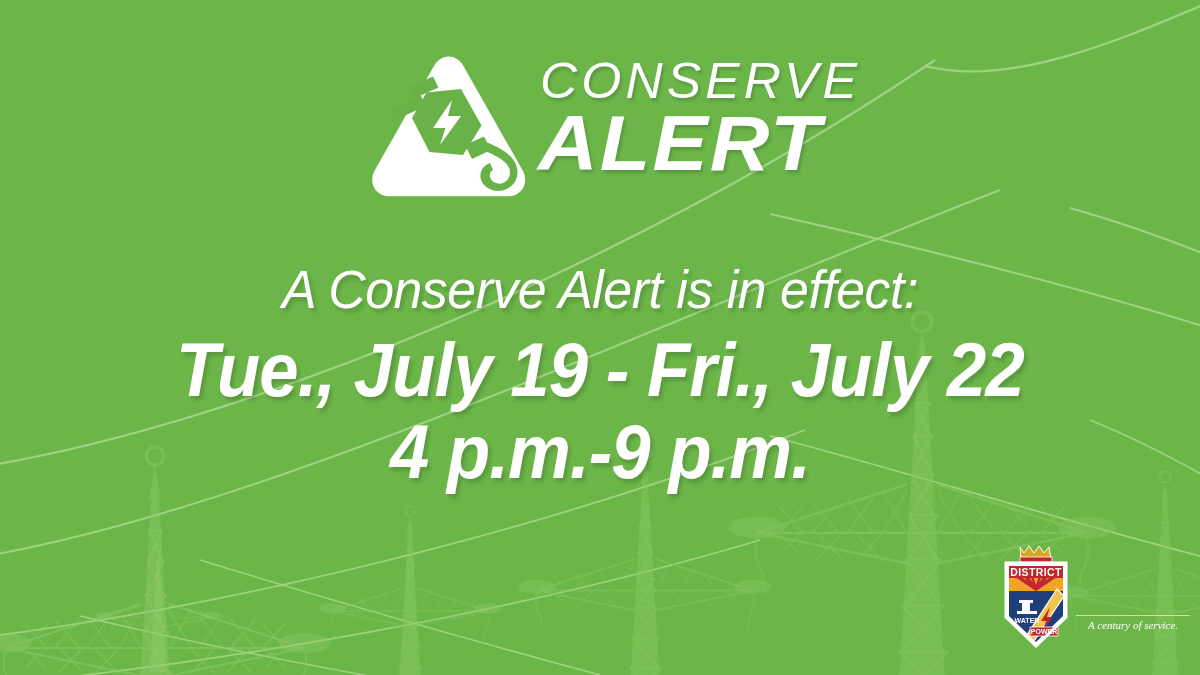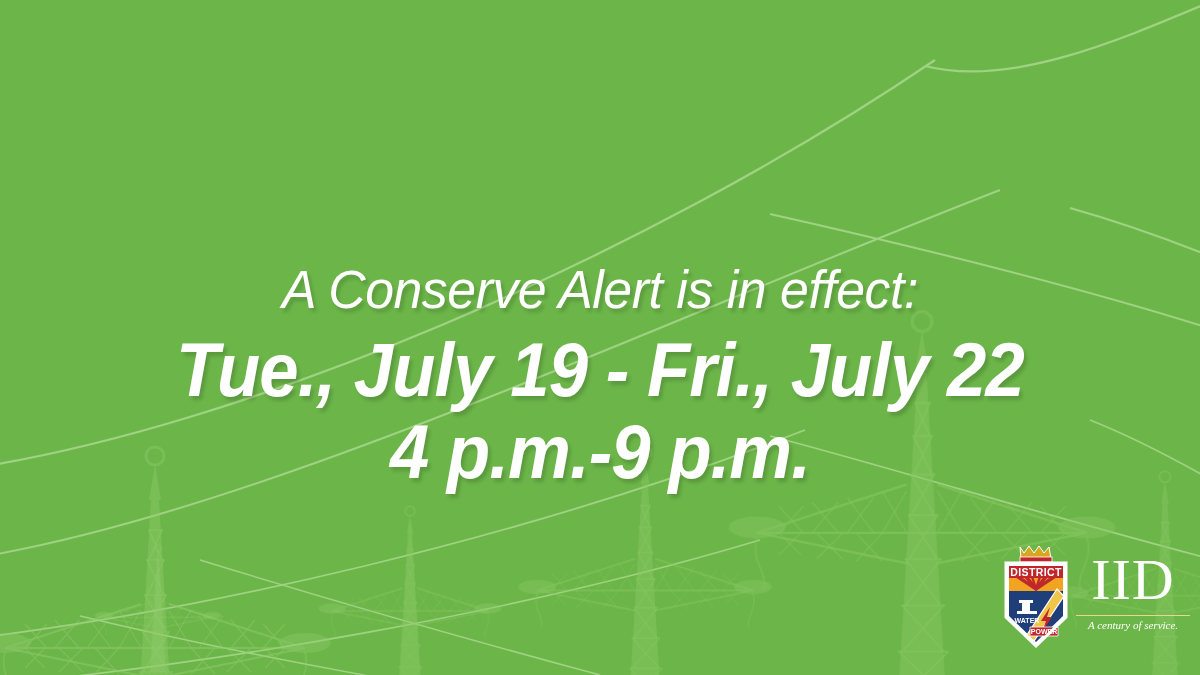--- a/index.html
+++ b/index.html
@@ -261,20 +261,54 @@
 
     <g color="#88c762" opacity="0.85" transform="translate(922,700) scale(1.10)">
       <use href="#lattice-tower"></use>
     </g>
 
     <g color="#8cc968" opacity="0.72" transform="translate(1165,690) scale(0.62)">
       <use href="#lattice-tower"></use>
     </g>
   </svg>
 
+  <div id="logo-lockup">
+
+    <svg id="alert-mark" viewBox="0 0 172 166" aria-hidden="true">
+
+      <path d="M73.5 11.5 C80.5 -0.5 95.5 -0.5 102.5 11.5
+               L163 118 C170 130.5 162.5 144.5 148.5 144.5
+               L27.5 144.5 C13.5 144.5 6 130.5 13 118 Z" fill="#ffffff" transform="translate(2,8) scale(0.985,0.985)"></path>
+
+      <g fill="#69b247">
+
+        <path d="M30.5 62.5 L60.5 49 L66 60 L36 73.5 Z"></path>
+
+        <path d="M49.5 41 L73 30.5 L78.5 41.5 L55 52 Z"></path>
+
+        <path d="M66.5 46.5 L101 43 L121.5 79.5 L103 109 L69.5 106 L52 72 Z"></path>
+
+        <path d="M105 99 L124 90.5 L131 104 L112 113 Z"></path>
+
+        <path d="M124 104.5 C142 112 150 118 150 126.5
+                 C150 135 142 140 134.5 136.5
+                 C128.5 133.5 128.5 126 133 124
+                 L130 117 C118 121.5 117 136 128.5 142.5
+                 C141 149.5 157.5 141 157.5 126.5
+                 C157.5 112 144 103.5 127.5 96.5 Z"></path>
+      </g>
+
+      <path d="M92 54 L73 82 L85.5 82 L80 99 L101 70 L88 70 Z" fill="#ffffff"></path>
+    </svg>
+
+    <div id="logo-words">
+      <div class="logo-line" id="logo-conserve">CONSERVE</div>
+      <div class="logo-line" id="logo-alert">ALERT</div>
+    </div>
+  </div>
 
   <div id="message-block">
     <div class="msg" id="msg-intro">A Conserve Alert is in effect:</div>
     <div class="msg" id="msg-dates">Tue., July 19 - Fri., July 22</div>
     <div class="msg" id="msg-hours">4 p.m.-9 p.m.</div>
   </div>
 
   <div id="iid-logo">
 
     <svg id="iid-crest" viewBox="0 0 72 104" aria-hidden="true">
@@ -311,19 +345,18 @@
 
       <path d="M50 62 L41 76 L46 76 L42 87 L52 72 L47 72 Z" fill="#c0272d"></path>
 
       <path d="M30 82 L58 82 L58 91 L30 91 Z" fill="#c0272d" stroke="#ffffff" stroke-width="0.8"></path>
       <text x="44" y="89" text-anchor="middle" font-family="Liberation Sans, sans-serif" font-size="7" font-weight="700" fill="#ffffff">POWER</text>
 
       <path d="M6 18 L66 18 L66 72 L36 101 L6 72 Z" fill="none" stroke="#ffffff" stroke-width="3"></path>
     </svg>
 
     <div id="iid-word">
-      <div id="iid-letters">IID</div>
       <div id="iid-rule"></div>
       <div id="iid-tagline">A century of service.</div>
     </div>
   </div>
 
 </div>
 
 </body></html>

